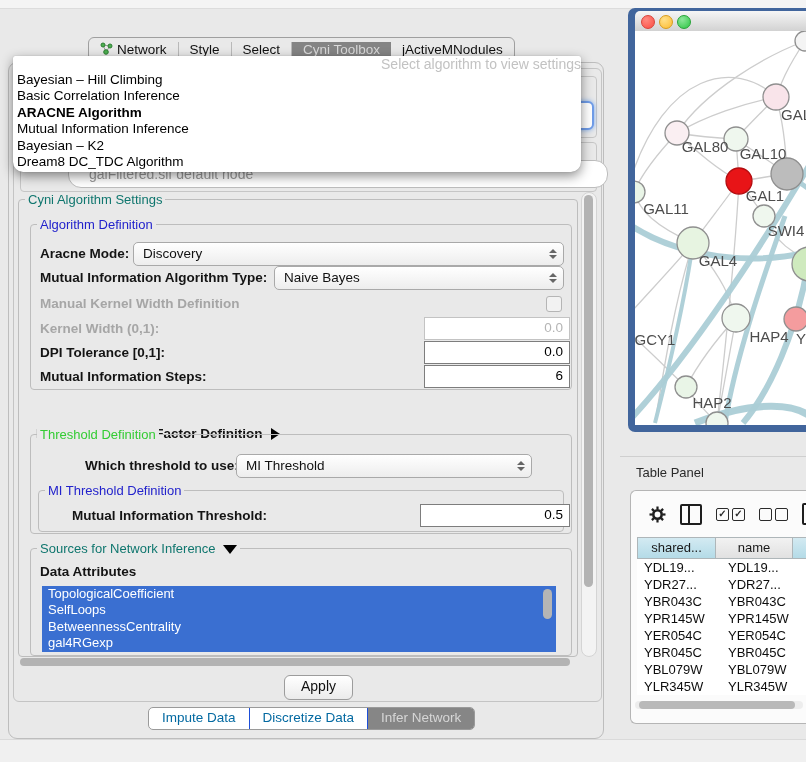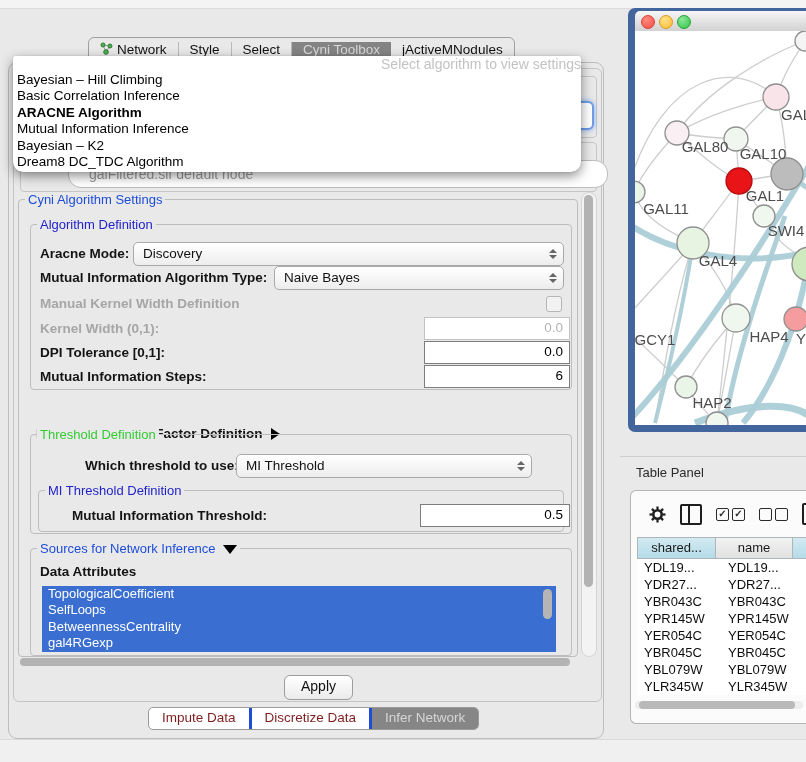--- a/index.html
+++ b/index.html
@@ -36,21 +36,21 @@
 
   
   .dropdown{left:13px;top:56px;width:568px;height:116px;background:#fff;border-radius:2px 2px 10px 10px;
             box-shadow:0 4px 12px rgba(0,0,0,.45),0 0 1px rgba(0,0,0,.3);z-index:5;overflow:hidden;}
   .dd-placeholder{text-align:right;font-size:14px;color:#c2c2c2;height:16px;line-height:17px;}
   .dd-item{font-size:13.5px;color:#000;line-height:16.4px;padding-left:4px;white-space:nowrap;}
   .dd-item.bold{font-weight:bold;}
 
   
   .groupbox{position:absolute;border:1px solid #bdbdbd;border-radius:4px;}
-  .legend{position:absolute;top:-8px;left:6px;background:#e9e9e9;padding:0 3px;font-size:13px;color:#1d4ed8;white-space:nowrap;}
+  .legend{position:absolute;top:-8px;left:6px;background:#e9e9e9;padding:0 3px;font-size:13px;color:#0f766e;white-space:nowrap;}
   .legend.blue{color:#2222cc;}
   .legend.green{color:#33cc33;}
 
   .cyni-box{left:18px;top:199px;width:558px;height:456px;background:#e9e9e9;z-index:2;}
 
   .row-label{position:absolute;font-size:13.5px;font-weight:bold;color:#141414;white-space:nowrap;}
   .row-label.disabled{color:#a6a6a6;text-align:center;}
 
   .combo{position:absolute;height:22px;border:1px solid #a9a9a9;border-radius:5px;
          background:linear-gradient(#ffffff,#ededed);font-size:13.5px;color:#111;}
@@ -74,21 +74,21 @@
   .vsb-track{left:581px;top:192px;width:14px;height:463px;background:#f3f3f3;border:1px solid #d4d4d4;border-radius:8px;z-index:3;}
   .vsb-thumb{position:absolute;left:1.5px;top:2px;width:9px;height:392px;background:#b3b3b3;border-radius:5px;}
   .hsb-track{left:18px;top:657px;width:558px;height:10px;z-index:3;}
   .hsb-thumb{position:absolute;left:2px;top:1px;width:550px;height:8px;background:#b3b3b3;border-radius:5px;}
 
   .apply{left:284px;top:675px;width:67px;height:23px;border:1px solid #9c9c9c;border-radius:6px;
          background:linear-gradient(#ffffff,#ebebeb);font-size:14px;color:#111;text-align:center;line-height:21px;}
 
   .bottom-tabs{left:148px;top:707px;height:21px;display:inline-flex;border:1px solid #9a9a9a;border-radius:5px;
                background:#fff;overflow:hidden;}
-  .btab{padding:0 13px;font-size:13.5px;color:#7f1d1d;line-height:20px;border-right:3px solid #1d4ed8;white-space:nowrap;}
+  .btab{padding:0 13px;font-size:13.5px;color:#0369a1;line-height:20px;border-right:1px solid #1d4ed8;white-space:nowrap;}
   .btab:last-child{border-right:none;}
   .btab.selected{background:#868686;color:#d6d6d6;}
 
   .mini-icon{left:8px;top:744px;width:13px;height:13px;border:2px solid #9d9d9d;background:#e3e3e3;}
 
   
   .mac-window{left:628px;top:8px;width:178px;height:424px;background:#41659c;border-radius:7px 0 0 7px;}
   .mac-titlebar{position:absolute;left:7px;top:3px;right:0;height:20px;background:linear-gradient(#f6f6f6,#d2d2d2);
                 border-bottom:1px solid #9f9f9f;border-radius:5px 0 0 0;}
   .light{position:absolute;top:4px;width:12px;height:12px;border-radius:50%;}

